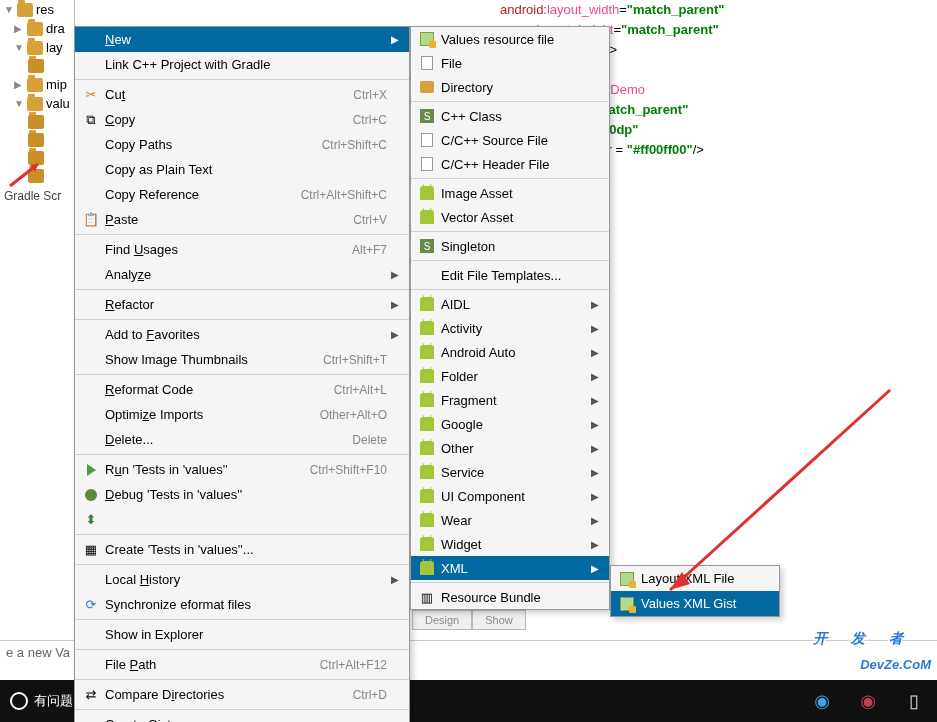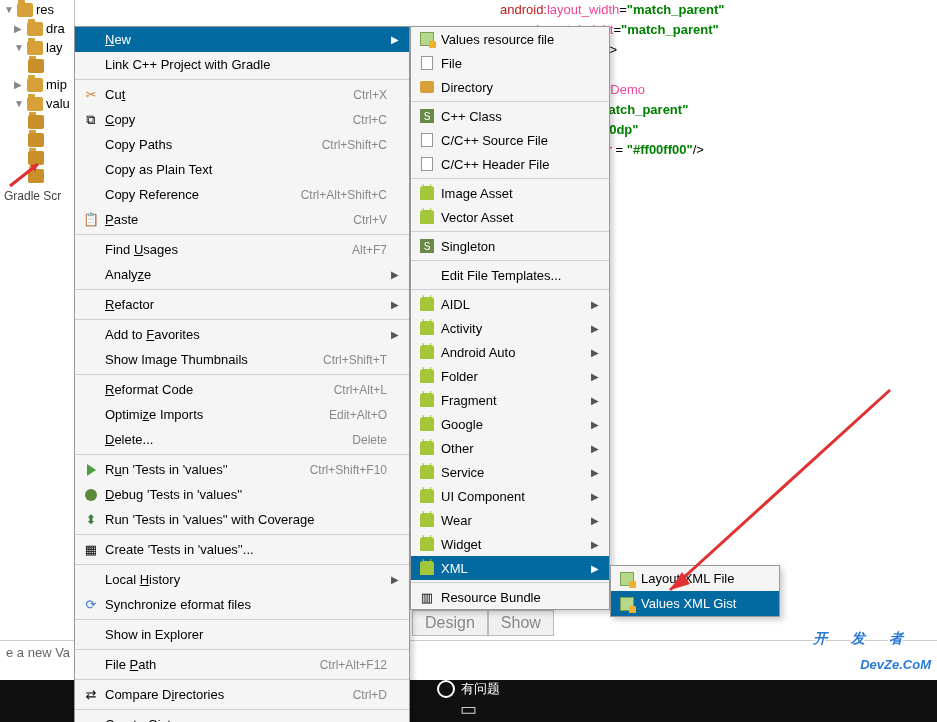--- a/index.html
+++ b/index.html
@@ -42,23 +42,23 @@
 .editor { position: absolute; left: 410px; top: 0; width: 520px; height: 620px; background: #fff; font-family: Consolas, monospace; font-size: 13px; z-index: 1; }
 .code-line { white-space: pre; line-height: 20px; padding-left: 90px; }
 .kw-attr { color: #ec4899; }
 .kw-val { color: #008000; font-weight: bold; }
 .kw-ns { color: #b91c1c; }
 .kw-hex { color: #008000; font-weight: bold; }
 
 .messages-bar { position: absolute; left: 0; top: 640px; width: 937px; padding: 4px 6px; color: #666; font-size: 12px; border-top: 1px solid #ccc; }
 
 .tabs-small { position: absolute; left: 412px; top: 610px; display: flex; z-index: 2; }
-.tab-sm { padding: 3px 12px; border: 1px solid #bbb; background: #f0f0f0; color: #888; font-size: 16px; }
-
-.taskbar { position: absolute; left: 0; bottom: 0; width: 937px; height: 42px; background: #101010; display: flex; align-items: center; z-index: 3; flex-direction: column; }
+.tab-sm { padding: 3px 12px; border: 1px solid #bbb; background: #f0f0f0; color: #888; font-size: 11px; }
+
+.taskbar { position: absolute; left: 0; bottom: 0; width: 937px; height: 42px; background: #101010; display: flex; align-items: center; z-index: 3; }
 .tb-item { width: 46px; height: 42px; display: flex; align-items: center; justify-content: center; color: #ccc; font-size: 18px; }
 .cortana { display: flex; align-items: center; gap: 6px; padding: 0 10px; color: #fff; }
 .circle-o { width: 18px; height: 18px; border: 2px solid #fff; border-radius: 50%; }
 
 .watermark { position: absolute; right: 6px; bottom: 46px; z-index: 20; font-size: 26px; font-weight: 700; font-style: italic; font-family: Arial, sans-serif; white-space: nowrap; pointer-events: none; }
 .wm-stroke { -webkit-text-stroke: 4px #fff; color: #fff; }
 .wm-blue { color: #2a7ad6; }
 .wm-top-cn { position: absolute; right: 24px; bottom: 74px; z-index: 21; color: #2a7ad6; -webkit-text-stroke: 3px #fff; paint-order: stroke fill; font-size: 14px; font-weight: 700; letter-spacing: 10px; font-style: italic; }
 
 .arrow-svg { position: absolute; left: 640px; top: 380px; z-index: 15; pointer-events: none; }
@@ -199,21 +199,21 @@
     <div class="menu-sep"></div>
     <div class="menu-row">
       <span class="menu-icon"></span>
       <span class="menu-label"><span class="u">R</span>eformat Code</span>
       <span class="menu-shortcut">Ctrl+Alt+L</span>
       <span class="menu-arrow"></span>
     </div>
     <div class="menu-row">
       <span class="menu-icon"></span>
       <span class="menu-label">Optimi<span class="u">z</span>e Imports</span>
-      <span class="menu-shortcut">Edit+Alt+O</span>
+      <span class="menu-shortcut">Other+Alt+O</span>
       <span class="menu-arrow"></span>
     </div>
     <div class="menu-row">
       <span class="menu-icon"></span>
       <span class="menu-label"><span class="u">D</span>elete...</span>
       <span class="menu-shortcut">Delete</span>
       <span class="menu-arrow"></span>
     </div>
     <div class="menu-sep"></div>
     <div class="menu-row">
@@ -226,21 +226,20 @@
     </div>
     <div class="menu-row">
       <span class="menu-icon">
         <span class="bug-icon"></span>
       </span>
       <span class="menu-label"><span class="u">D</span>ebug 'Tests in 'values''</span>
       <span class="menu-arrow"></span>
     </div>
     <div class="menu-row">
       <span class="menu-icon" style="color: rgb(58, 122, 58);">⬍</span>
-      <span class="menu-label">Run 'Tests in 'values'' with Coverage</span>
       <span class="menu-arrow"></span>
     </div>
     <div class="menu-sep"></div>
     <div class="menu-row">
       <span class="menu-icon">▦</span>
       <span class="menu-label">Create 'Tests in 'values''...</span>
       <span class="menu-arrow"></span>
     </div>
     <div class="menu-sep"></div>
     <div class="menu-row">

